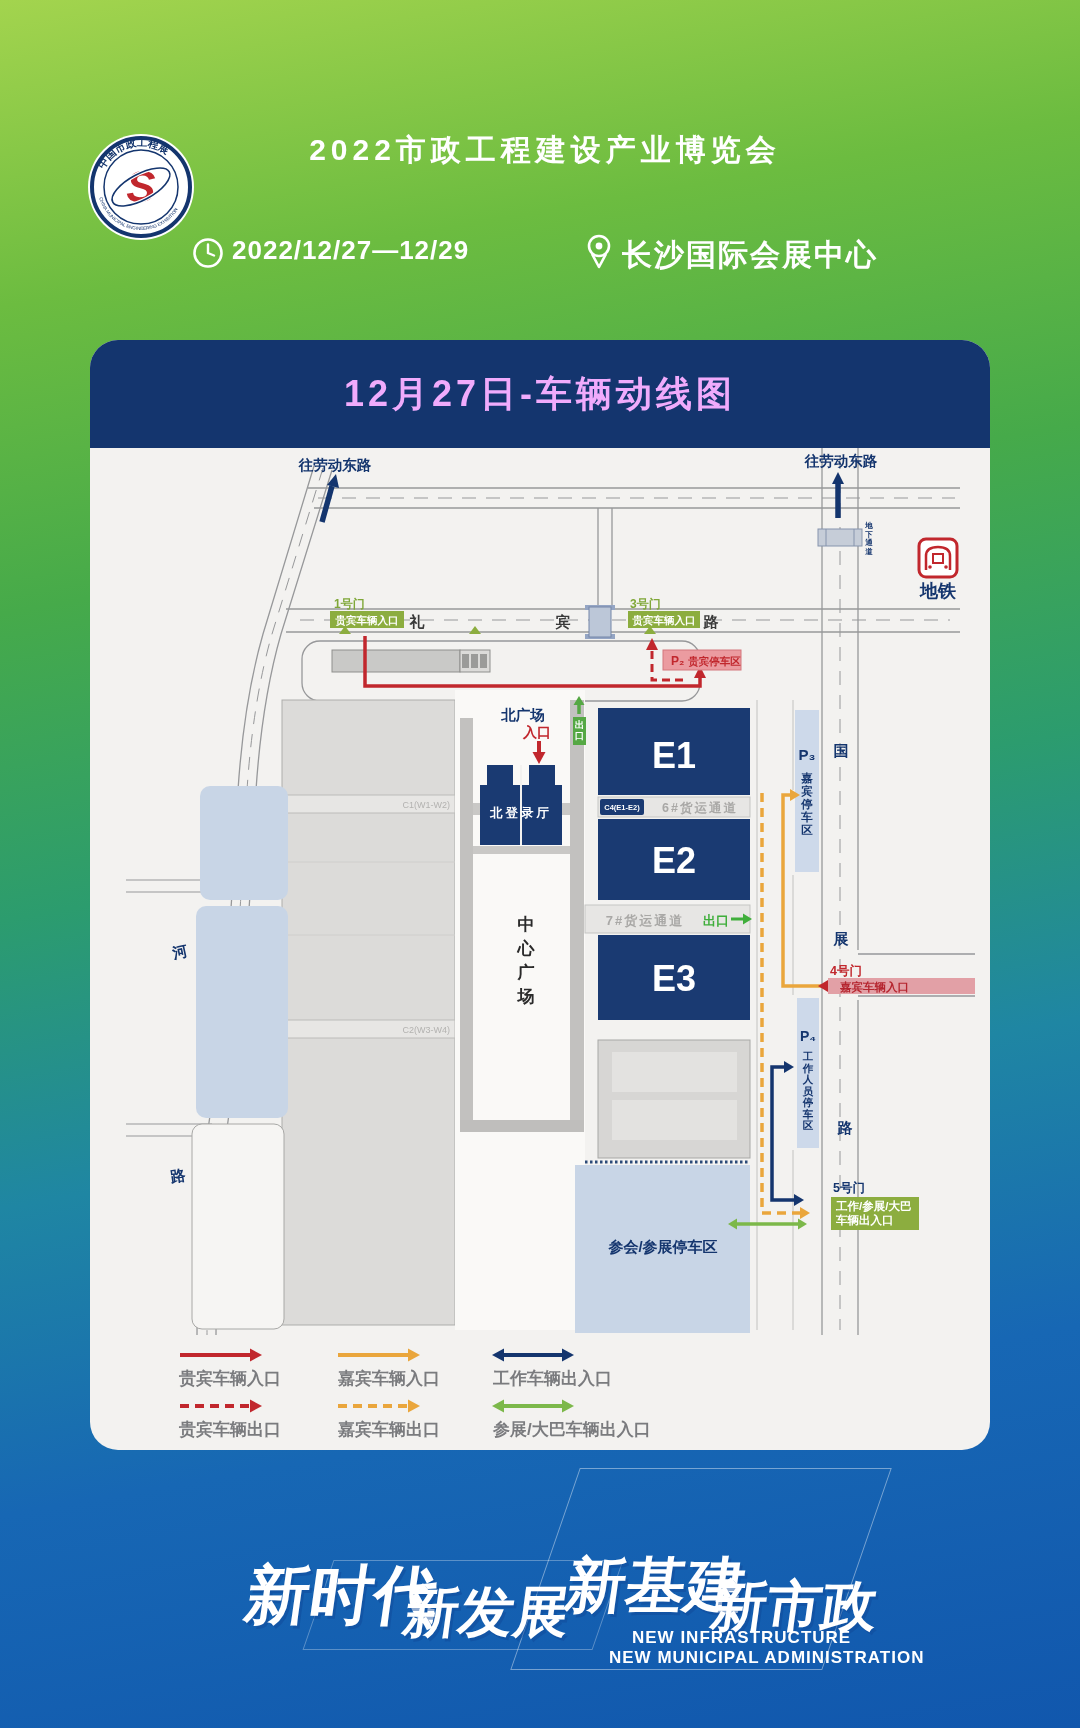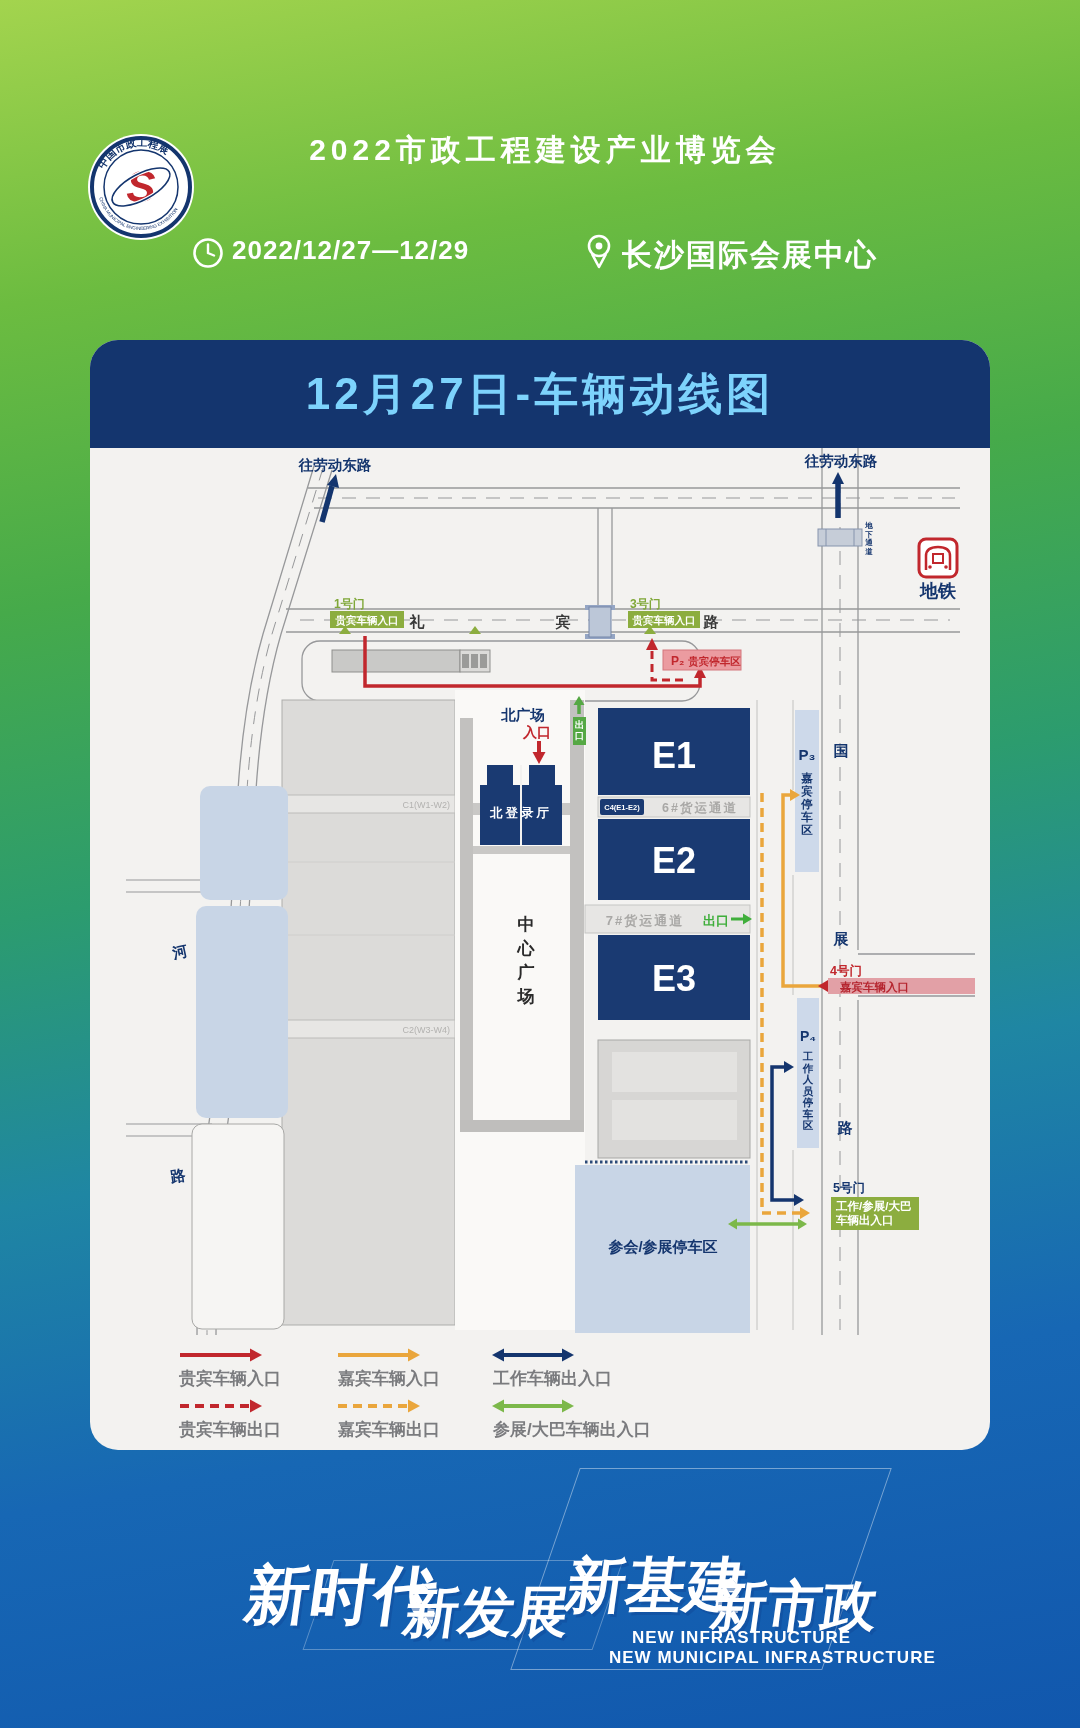--- a/index.html
+++ b/index.html
@@ -9,21 +9,21 @@
   .abs{position:absolute;}
   
   .hdr-title{left:185px;top:130px;width:720px;text-align:center;color:#fff;font-size:30px;font-weight:700;letter-spacing:5px;}
   .hdr-sub{left:165px;top:190px;width:760px;text-align:center;color:#fff;font-size:20px;font-weight:700;letter-spacing:1px;}
   .hdr-date{left:232px;top:235px;color:#fff;font-size:26px;font-weight:800;letter-spacing:1px;}
   .hdr-venue{left:622px;top:235px;color:#fff;font-size:30px;font-weight:800;letter-spacing:2px;}
   
   #card{left:90px;top:340px;width:900px;height:1110px;background:#f3f2f0;border-radius:28px;}
   #card-head{position:absolute;left:0;top:0;width:900px;height:108px;background:#14356e;border-radius:28px 28px 0 0;
     display:flex;align-items:center;justify-content:center;}
-  #card-head .t{color:#7dd3fc;font-size:44px;font-weight:800;letter-spacing:4px;}
+  #card-head .t{color:#f0abfc;font-size:36px;font-weight:800;letter-spacing:4px;}
   #mapsvg{left:90px;top:448px;}
   
   .ft-tag{left:256px;top:1532px;color:#fff;font-size:20px;font-weight:700;letter-spacing:3px;}
   .slog{color:#fff;font-weight:900;transform:skewX(-8deg);text-shadow:3px 3px 0 rgba(16,70,150,.45);white-space:nowrap;}
   .s1{left:246px;top:1552px;font-size:64px;}
   .s2{left:404px;top:1576px;font-size:55px;}
   .s3{left:566px;top:1546px;font-size:60px;}
   .s4{left:712px;top:1570px;font-size:55px;}
   .ft-sub{left:609px;color:#fff;font-size:17px;font-weight:700;letter-spacing:1px;}
   .deco{border:1.5px solid rgba(255,255,255,.42);transform:skewX(-19deg);}
@@ -338,15 +338,15 @@
     </g>
   </svg>
 
   <div class="abs deco" style="left:545px;top:1468px;width:310px;height:200px;"></div>
   <div class="abs deco" style="left:318px;top:1560px;width:288px;height:88px;border-color:rgba(255,255,255,.3);"></div>
   <div class="abs slog s1">新时代</div>
   <div class="abs slog s2">新发展</div>
   <div class="abs slog s3">新基建</div>
   <div class="abs slog s4">新市政</div>
   <div class="abs ft-sub" style="top:1628px;margin-left:23px;">NEW INFRASTRUCTURE</div>
-  <div class="abs ft-sub" style="top:1648px;">NEW MUNICIPAL INFRASTRUCTURE</div>
+  <div class="abs ft-sub" style="top:1648px;">NEW MUNICIPAL ADMINISTRATION</div>
 
 </div>
 
 </body></html>

